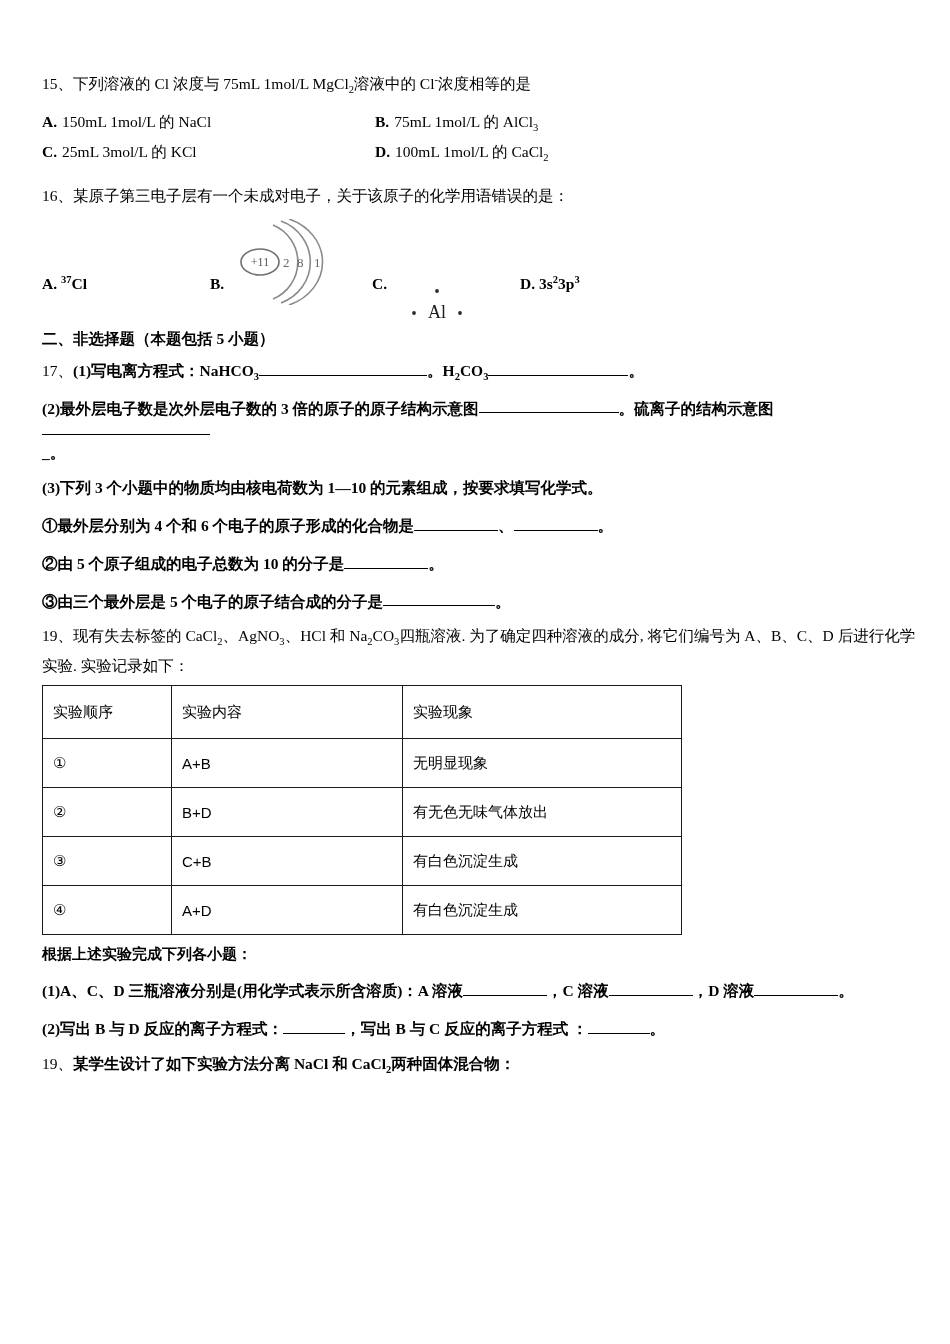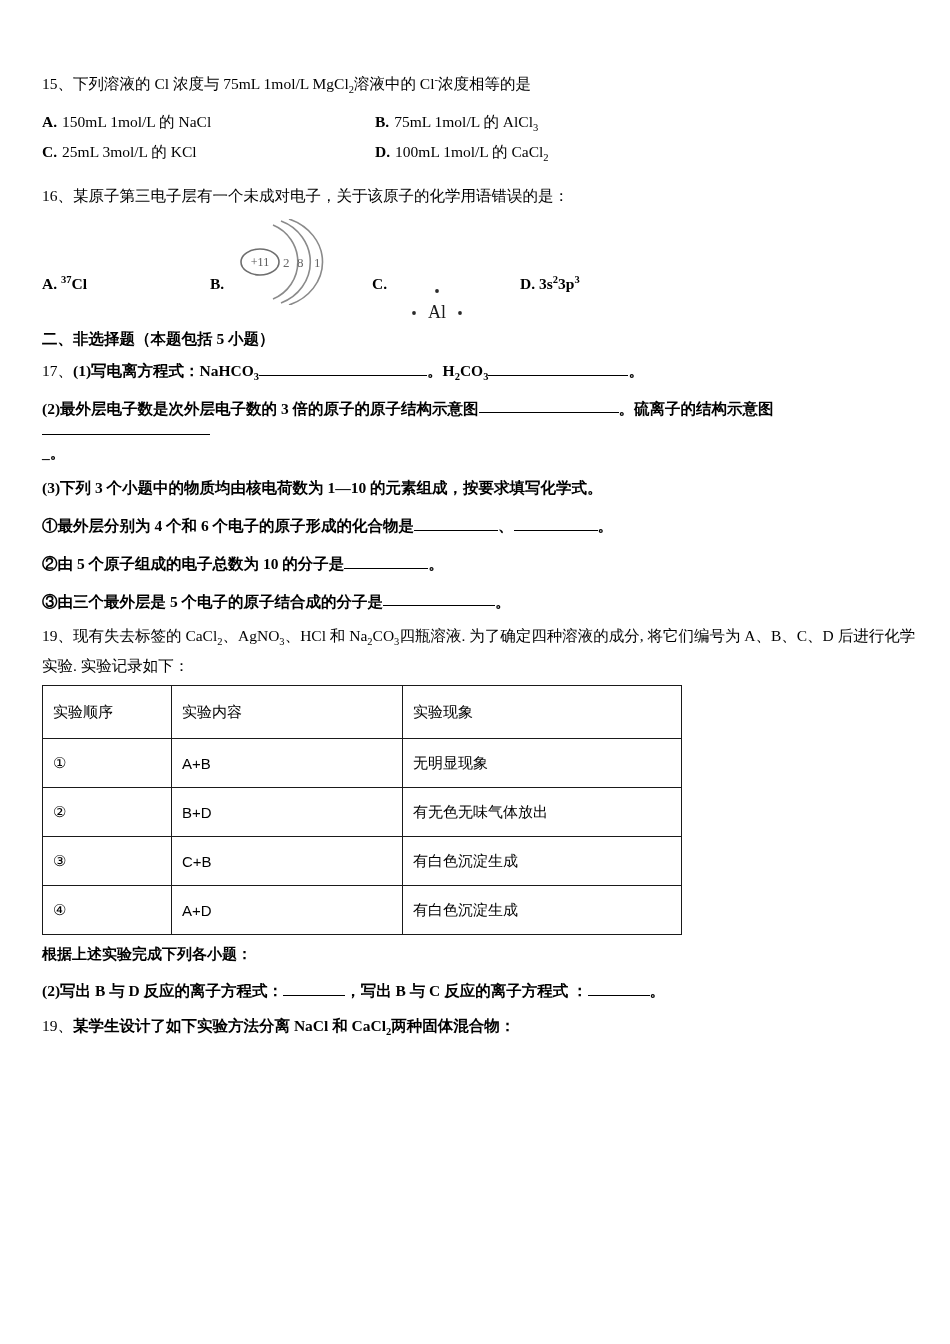--- a/index.html
+++ b/index.html
@@ -303,20 +303,23 @@
         <tr>
           <td class="c1">④</td>
           <td class="c2 mono-cell">A+D</td>
           <td class="c3">有白色沉淀生成</td>
         </tr>
       </tbody>
     </table>
 
     <div class="after-table">根据上述实验完成下列各小题：</div>
 
+    <div class="sub-q">
+      <span class="bold">(1)</span><span class="bold">A、C、D 三瓶溶液分别是(用化学式表示所含溶质)：A 溶液</span><span class="blank b-md"></span><span class="bold">，C 溶液</span><span class="blank b-md"></span><span class="bold">，D 溶液</span><span class="blank b-md"></span><span class="bold">。</span>
+    </div>
 
     <div class="sub-q">
       <span class="bold">(2)</span><span class="bold">写出 B 与 D 反应的离子方程式：</span><span class="blank b-sm"></span><span class="bold">，写出 B 与 C 反应的离子方程式 ：</span><span class="blank b-sm"></span><span class="bold">。</span>
     </div>
 
     <div class="line">
       <span class="qnum">19、</span><span class="bold">某学生设计了如下实验方法分离 NaCl 和 CaCl</span><sub class="bold">2</sub><span class="bold">两种固体混合物：</span>
     </div>
 
   </div>

